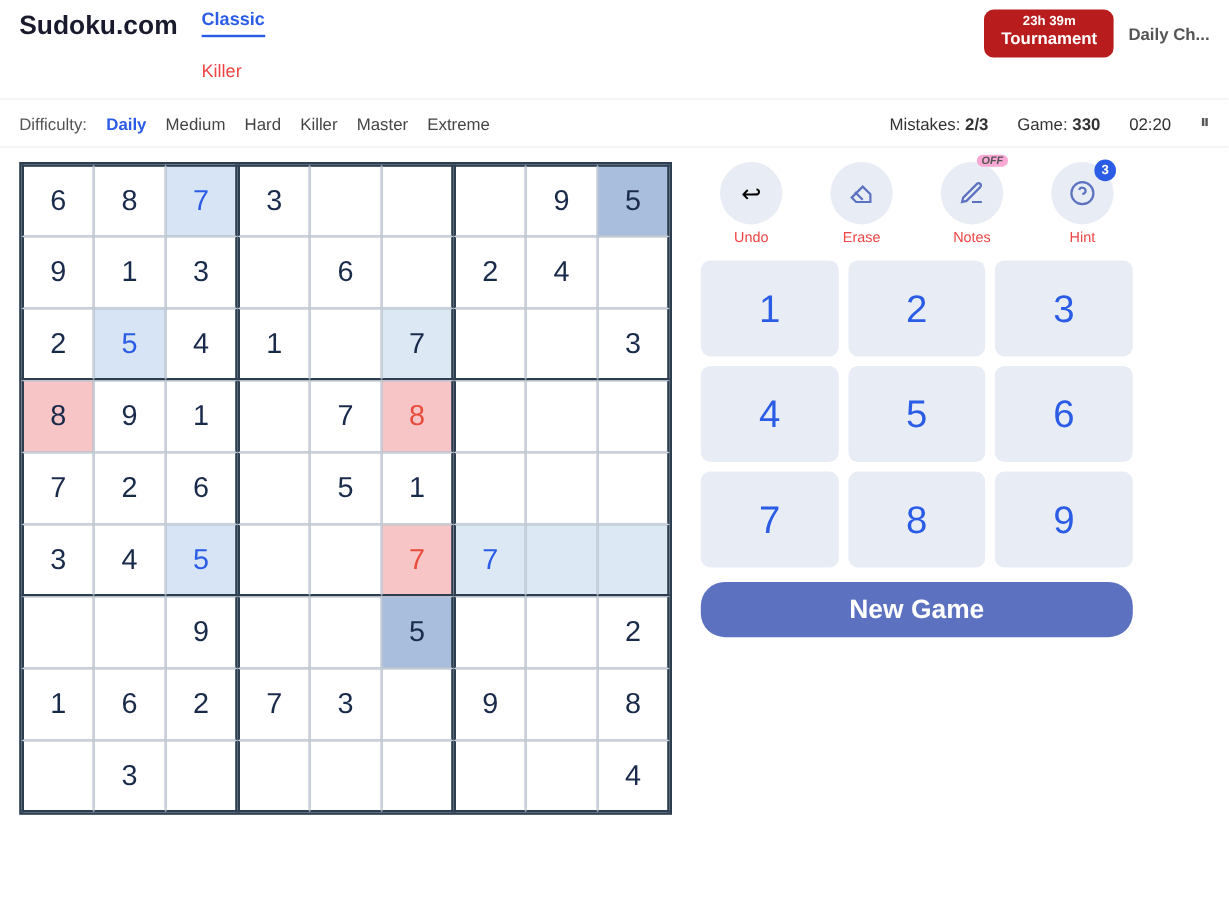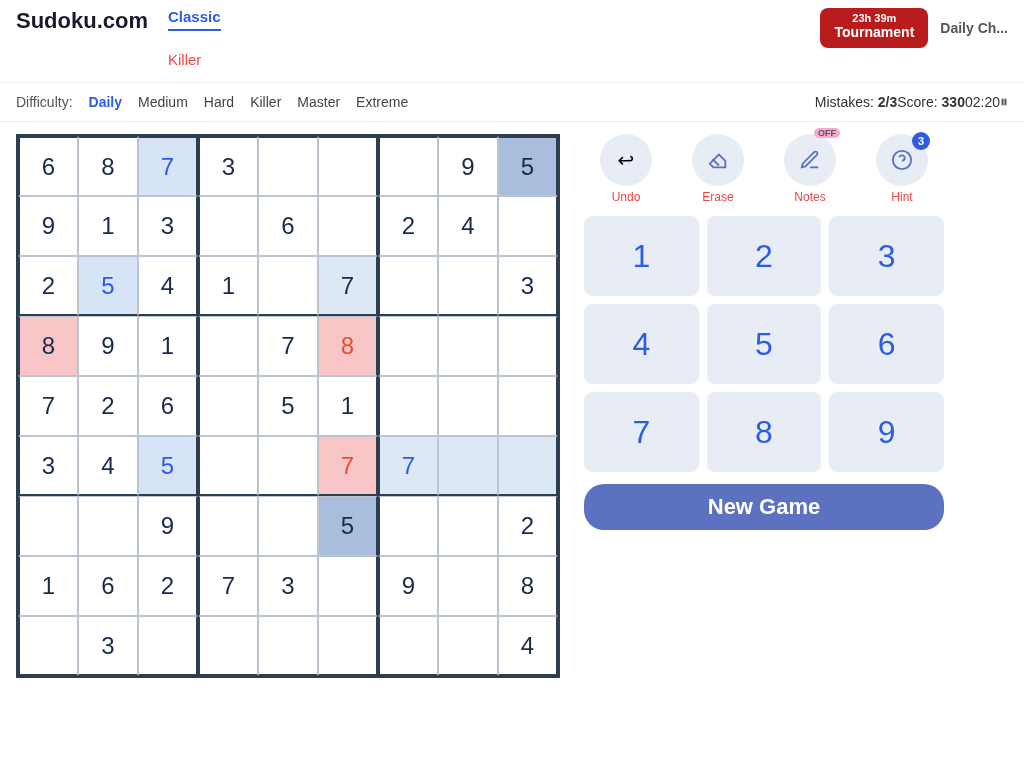--- a/index.html
+++ b/index.html
@@ -74,20 +74,21 @@
       justify-content: center;
     }
     .difficulty-label { color: #555; font-weight: 500; }
     .diff-option { color: #2b5ce6; font-weight: 600; cursor: pointer; }
     .diff-option.selected { color: #2b5ce6; font-weight: 700; }
     .diff-option:not(.selected) { color: #444; font-weight: 500; }
     .game-stats {
       margin-left: auto;
       display: flex;
       align-items: center;
+      gap: 24px;
       font-size: 14px;
       color: #333;
       font-weight: 500;
     }
     .game-stats span b { font-weight: 700; }
     .pause-btn {
       background: none;
       border: none;
       font-size: 16px;
       cursor: pointer;
@@ -182,20 +183,21 @@
     .tool-icon .off-badge {
       position: absolute;
       top: -6px;
       right: -4px;
       background: #f9a8d4;
       color: #555;
       border-radius: 8px;
       padding: 0 4px;
       font-size: 9px;
       font-weight: 700;
+      font-style: italic;
     }
     .tool-label {
       font-size: 12px;
       color: #ef4444;
       font-weight: 500;
     }
     
     .num-pad {
       display: grid;
       grid-template-columns: repeat(3, 1fr);
@@ -251,21 +253,21 @@
   <span class="diff-option">Medium</span>
   <span class="diff-option">Hard</span>
   <span class="diff-option">Killer</span>
   <span class="diff-option">Master</span>
   <span class="diff-option">Extreme</span>
   <div class="game-stats">
     <span>
       <span>Mistakes:</span> <b>2/3</b>
     </span>
     <span>
-      <span>Score:</span> <b>330</b>
+      <span>Game:</span> <b>330</b>
     </span>
     <span>02:20</span>
     <button class="pause-btn">⏸</button>
   </div>
 </div>
 
 <div class="main">
 
   <div class="sudoku-grid" id="grid-container">
   <div class="cell col-1 given">6</div>

